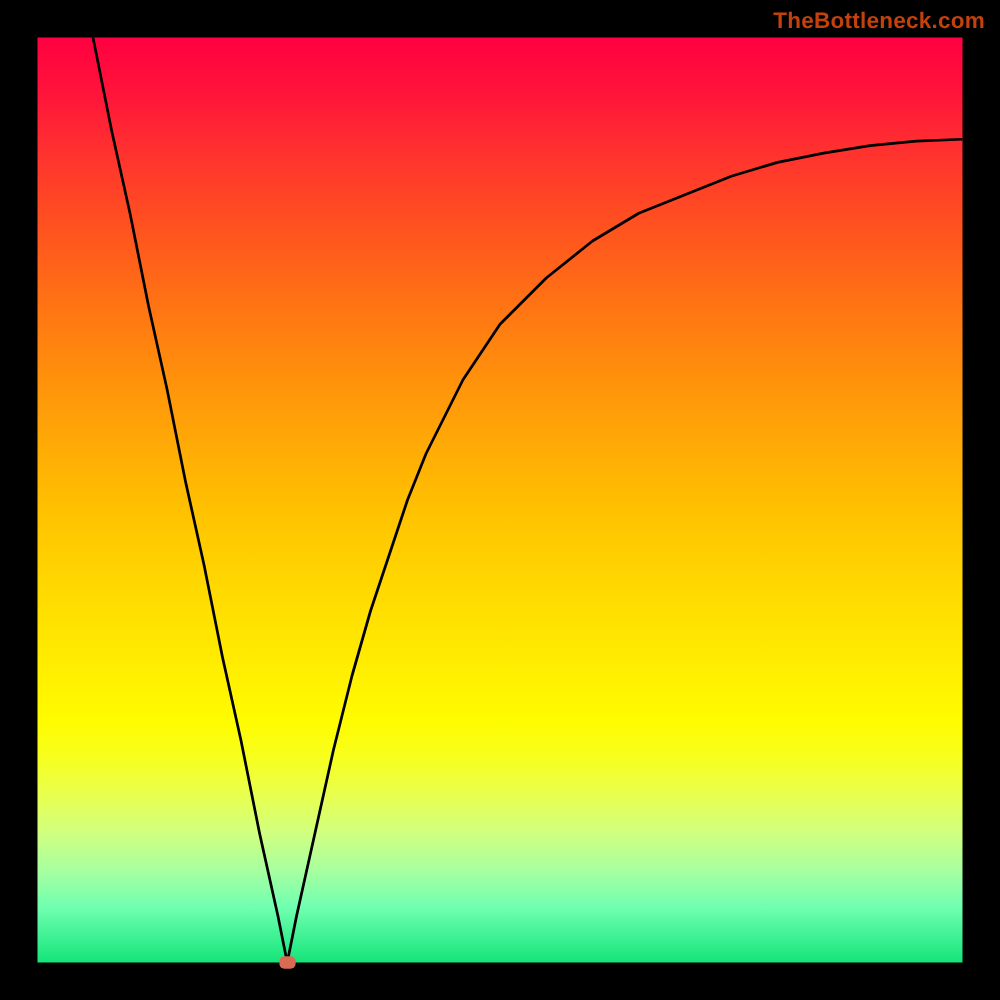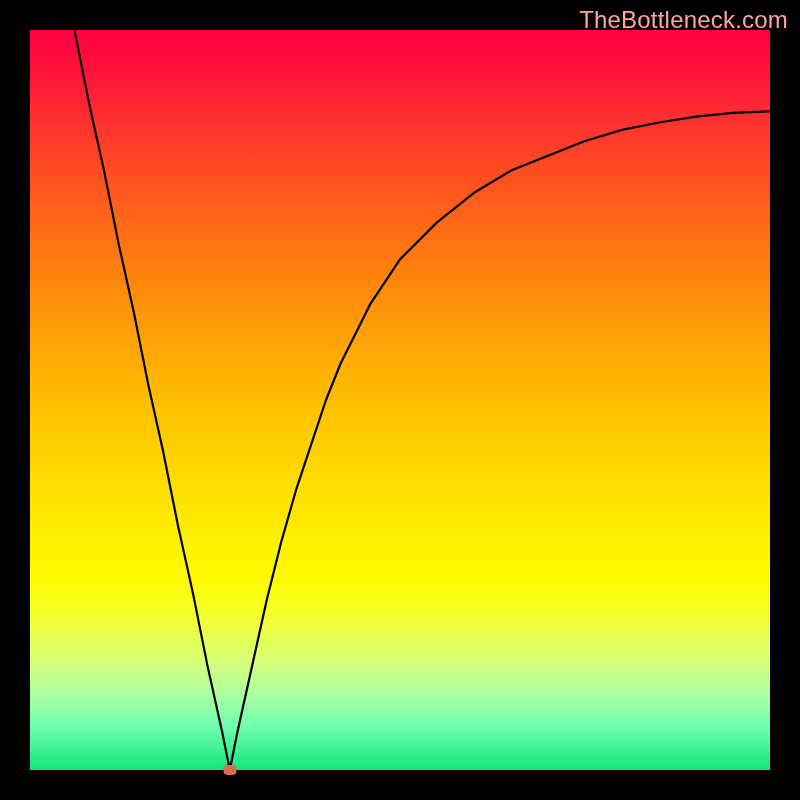--- a/index.html
+++ b/index.html
@@ -34,24 +34,24 @@
       #d0ff80 86%,
       #a8ffa0 90%,
       #70ffb0 94%,
       #14e57a 100%
     );
   }
   .watermark {
     position: absolute;
     top: 6px;
     right: 12px;
-    color: #fca5a5;
-    font-size: 24px;
+    color: #c2410c;
+    font-size: 18px;
     letter-spacing: 0.2px;
-    font-weight: 400;
+    font-weight: 700;
     z-index: 5;
   }
   svg.curve {
     position: absolute;
     left: 0;
     top: 0;
     width: 740px;
     height: 740px;
   }
   .marker {

